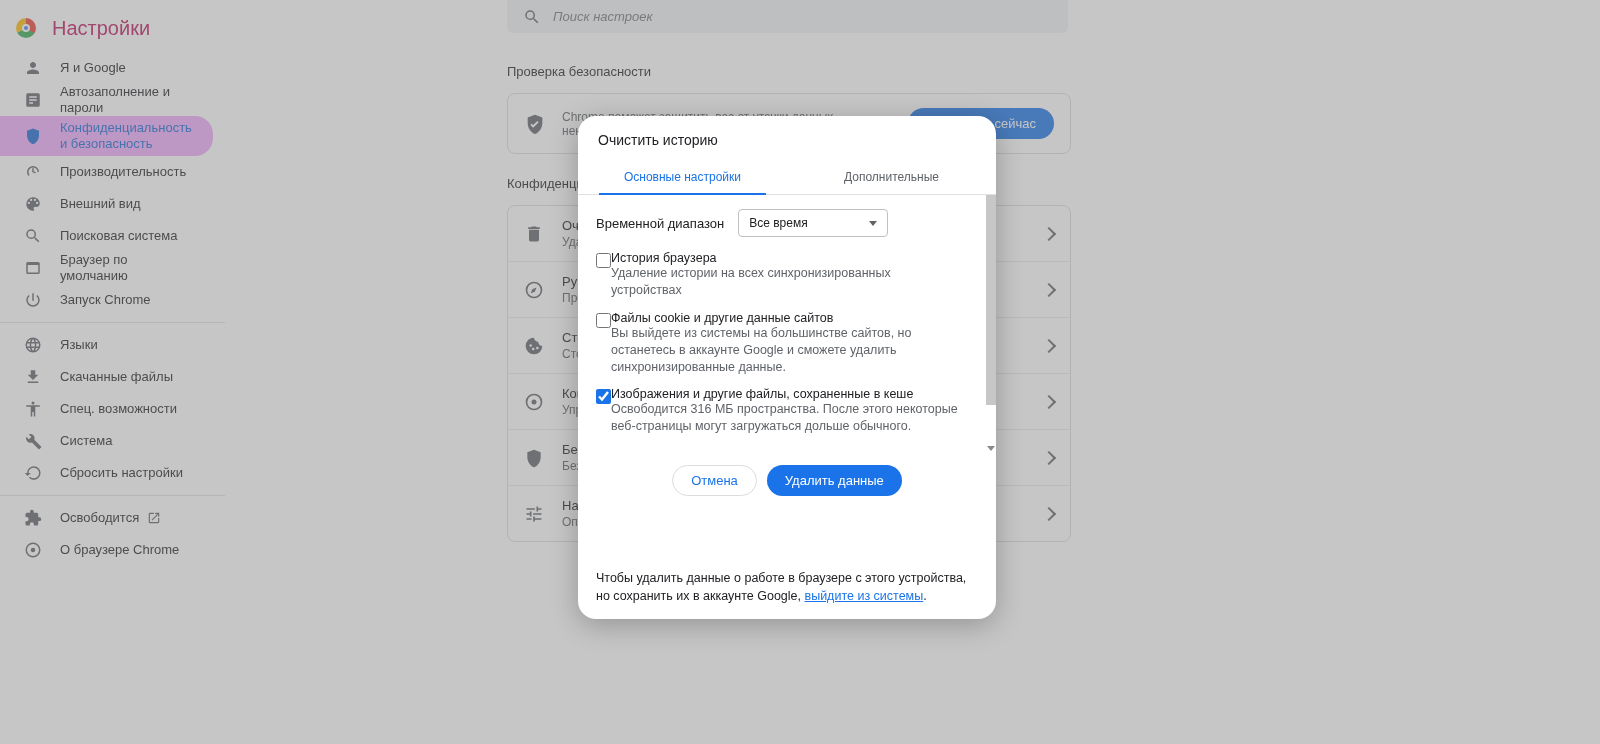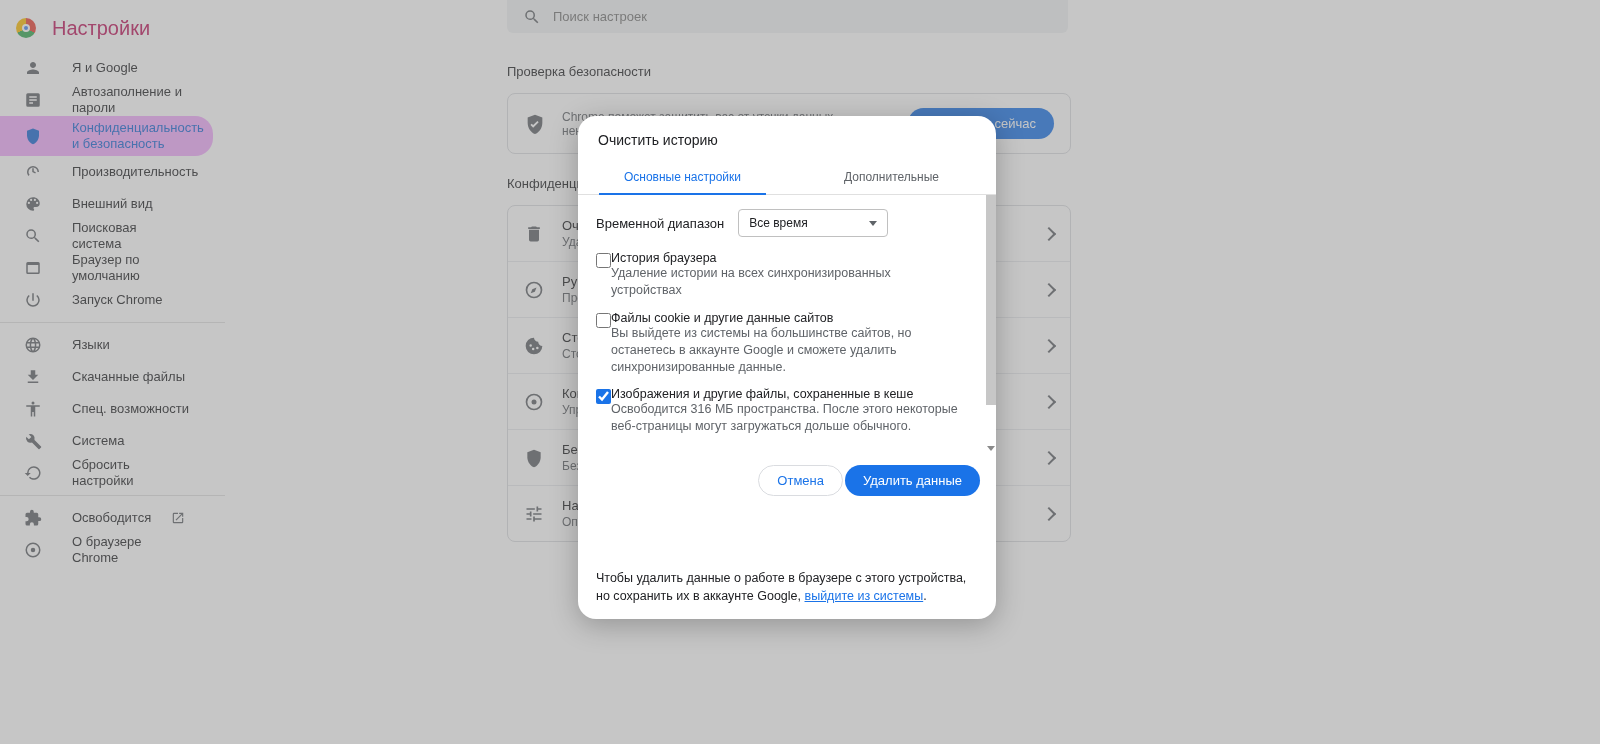--- a/index.html
+++ b/index.html
@@ -10,28 +10,28 @@
 .chrome-logo { width: 20px; height: 20px; margin-right: 16px; border-radius: 50%;
   background: conic-gradient(#EA4335 0 120deg, #34A853 120deg 240deg, #FBBC05 240deg 360deg);
   position: relative; }
 .chrome-logo::after { content: ""; position: absolute; inset: 28%; border-radius: 50%; background: #4285F4; border: 2px solid #fff; }
 .page-title { font-size: 20px; color: #be185d; }
 
 
 .search-bar { position: absolute; left: 507px; top: 0; width: 561px; height: 33px;
   background: #f1f3f4; border-radius: 0 0 6px 6px; display: flex; align-items: center; padding: 0 16px; }
 .search-bar svg { width: 18px; height: 18px; fill: #5f6368; margin-right: 12px; flex-shrink: 0; }
-.search-bar input { border: none; background: transparent; font-size: 13px; width: 100%; outline: none; color: #1d4ed8; }
+.search-bar input { border: none; background: transparent; font-size: 13px; width: 100%; outline: none; color: #1d4ed8; font-style: italic; }
 
 
 .sidebar { position: absolute; left: 0; top: 42px; width: 225px; padding-top: 4px; }
 .nav-group { padding: 6px 0; }
 .nav-divider { height: 1px; background: #e0e0e0; margin: 0 0; }
 .nav-item { display: flex; align-items: center; height: 32px; padding: 0 24px 0 24px;
-  font-size: 13px; color: #202124; cursor: pointer; border-radius: 0 18px 18px 0; margin-right: 12px; gap: 12px; }
+  font-size: 13px; color: #202124; cursor: pointer; border-radius: 0 18px 18px 0; margin-right: 12px; }
 .nav-item.active { background: #f0abfc; color: #1967d2; font-weight: 500; }
 .nav-item.active .nav-icon { fill: #1967d2; }
 .nav-item.tall { height: 40px; }
 .nav-icon { width: 18px; height: 18px; fill: #5f6368; margin-right: 18px; flex-shrink: 0; }
 .nav-label { line-height: 1.2; }
 .ext-icon { width: 14px; height: 14px; fill: #5f6368; margin-left: 8px; }
 
 
 .main { position: absolute; left: 507px; top: 56px; width: 564px; }
 .section-h { font-size: 13px; color: #202124; margin: 8px 0 14px 0; }
@@ -76,21 +76,21 @@
 .select::after { content: ""; position: absolute; right: 10px; top: 50%; margin-top: -2px;
   border-left: 4px solid transparent; border-right: 4px solid transparent; border-top: 5px solid #5f6368; }
 
 .check-row { display: flex; margin-bottom: 12px; padding-right: 18px; }
 .check-row input[type=checkbox] { width: 15px; height: 15px; margin-top: 2px; flex-shrink: 0; accent-color: #1a73e8; }
 .check-texts { font-size: 12.5px; }
 .ck-title { color: #202124; }
 .ck-sub { color: #5f6368; line-height: 1.35; }
 .link { color: #1a73e8; text-decoration: underline; cursor: pointer; }
 
-.modal-actions { display: flex; justify-content: flex-end; gap: 2px; padding: 12px 16px 16px; }
+.modal-actions { display: flex; justify-content: center; gap: 10px; padding: 12px 16px 16px; }
 .btn-outline { border: 1px solid #dadce0; background: #fff; color: #1a73e8; border-radius: 18px;
   padding: 7px 18px; font-size: 13px; cursor: pointer; }
 .btn-primary { border: none; background: #1a73e8; color: #fff; border-radius: 18px;
   padding: 7px 18px; font-size: 13px; cursor: pointer; }
 
 .bottom-note-wrap { padding: 6px 16px 14px; }
 .white-card { background: #fff; height: 40px; border-radius: 4px; margin: 0 18px 12px 18px; }
 .bottom-note { font-size: 12.5px; color: #202124; line-height: 1.4; padding: 0 2px; }
 
 </style>

